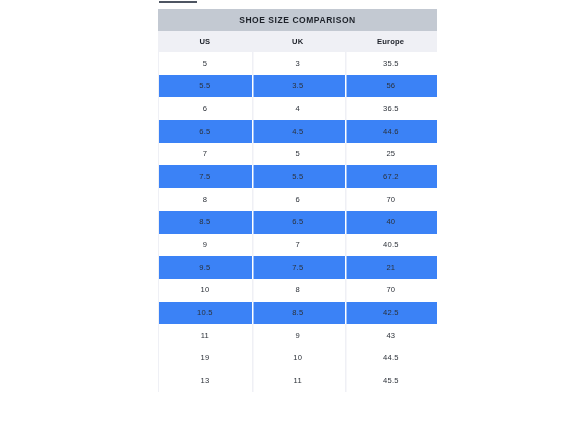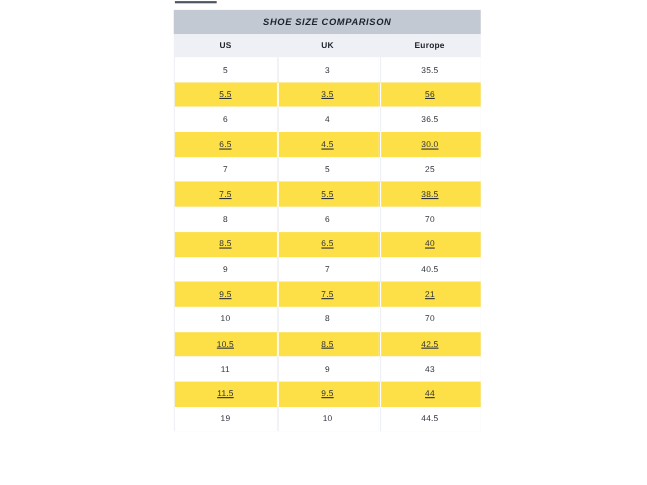--- a/index.html
+++ b/index.html
@@ -42,21 +42,20 @@
     width: 279px;
     background: #eff0f5;
   }
 
   .chart-title-bar {
     height: 22px;
     background: #c3c9d2;
     display: flex;
     align-items: center;
     justify-content: center;
-    font-style: italic;
   }
 
   .chart-title {
     font-size: 8.5px;
     font-weight: bold;
     color: #1d2129;
     letter-spacing: 0.55px;
     text-transform: uppercase;
     line-height: 1;
   }
@@ -99,22 +98,21 @@
 
   .chart-table tbody td.col-uk,
   .chart-table tbody td.col-eu {
     box-shadow: inset 1.5px 0 0 0 #eff0f5;
   }
 
   .chart-table tbody tr.row-odd td {
     background: #ffffff;
   }
   .chart-table tbody tr.row-even td {
-    background: #fde047;
-    text-decoration: underline;
+    background: #3b82f6;
   }
 
   .chart-table tbody tr.row-even td.col-uk,
   .chart-table tbody tr.row-even td.col-eu {
     box-shadow: inset 1.5px 0 0 0 #ffffff;
   }
 </style>
 </head>
 <body>
 
@@ -148,31 +146,31 @@
           <td class="col-eu">56</td>
         </tr>
         <tr class="row-odd">
           <td class="col-us">6</td>
           <td class="col-uk">4</td>
           <td class="col-eu">36.5</td>
         </tr>
         <tr class="row-even">
           <td class="col-us">6.5</td>
           <td class="col-uk">4.5</td>
-          <td class="col-eu">30.0</td>
+          <td class="col-eu">44.6</td>
         </tr>
         <tr class="row-odd">
           <td class="col-us">7</td>
           <td class="col-uk">5</td>
           <td class="col-eu">25</td>
         </tr>
         <tr class="row-even">
           <td class="col-us">7.5</td>
           <td class="col-uk">5.5</td>
-          <td class="col-eu">38.5</td>
+          <td class="col-eu">67.2</td>
         </tr>
         <tr class="row-odd">
           <td class="col-us">8</td>
           <td class="col-uk">6</td>
           <td class="col-eu">70</td>
         </tr>
         <tr class="row-even">
           <td class="col-us">8.5</td>
           <td class="col-uk">6.5</td>
           <td class="col-eu">40</td>
@@ -195,27 +193,27 @@
         <tr class="row-even">
           <td class="col-us">10.5</td>
           <td class="col-uk">8.5</td>
           <td class="col-eu">42.5</td>
         </tr>
         <tr class="row-odd">
           <td class="col-us">11</td>
           <td class="col-uk">9</td>
           <td class="col-eu">43</td>
         </tr>
-        <tr class="row-even">
-          <td class="col-us">11.5</td>
-          <td class="col-uk">9.5</td>
-          <td class="col-eu">44</td>
-        </tr>
         <tr class="row-odd">
           <td class="col-us">19</td>
           <td class="col-uk">10</td>
           <td class="col-eu">44.5</td>
         </tr>
+        <tr class="row-odd">
+          <td class="col-us">13</td>
+          <td class="col-uk">11</td>
+          <td class="col-eu">45.5</td>
+        </tr>
       </tbody>
     </table>
 
   </div>
 </div>
 
 </body></html>

